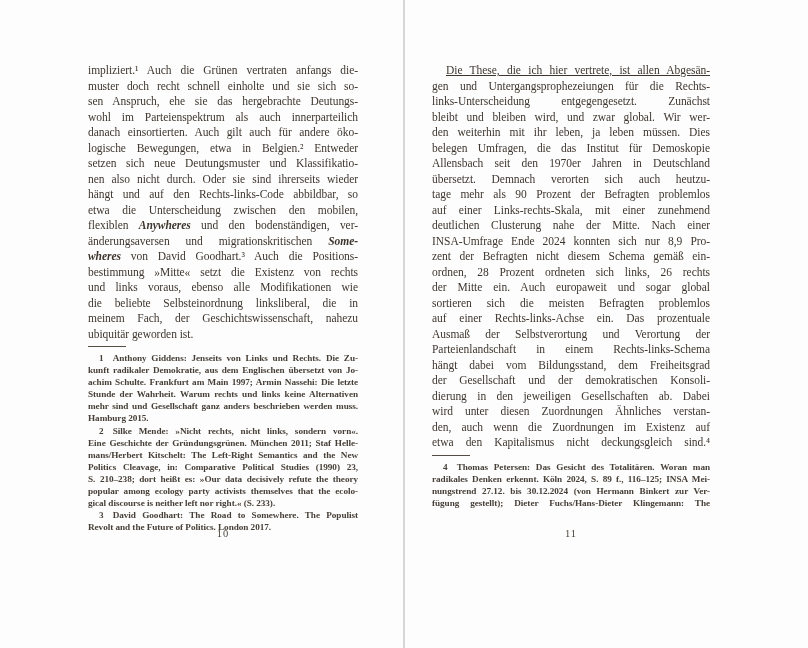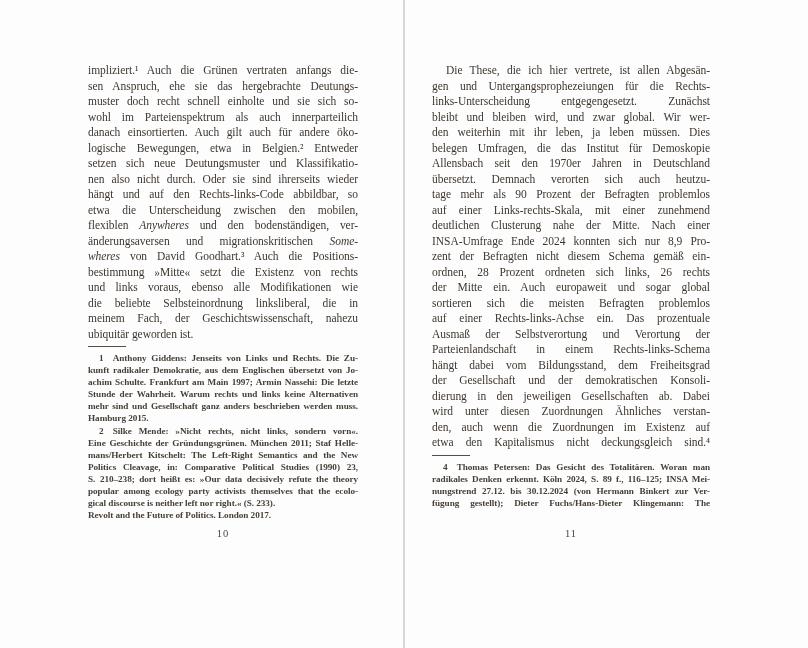--- a/index.html
+++ b/index.html
@@ -41,20 +41,21 @@
   .tline {
     text-align: justify;
     text-align-last: justify;
     height: auto;
   }
   .short-last .tline:last-child {
     text-align-last: left;
   }
   .indent-first .tline.first {
     text-indent: 14px;
+    text-decoration: underline;
   }
   .fn .tline.first {
     text-indent: 11px;
   }
   .fnrule {
     width: 38px;
     height: 1px;
     background: #554d43;
     margin: 4px 0 5px 0;
   }
@@ -68,34 +69,34 @@
   .pagenum {
     position: absolute;
     top: 528px;
     font-size: 10.5px;
     letter-spacing: 1px;
     color: #4c453c;
     text-align: center;
   }
   .pagenum.left  { left: 88px;  width: 270px; }
   .pagenum.right { left: 432px; width: 278px; }
-  i { font-style: italic; }
+  i { font-style: italic; font-weight: bold; }
 </style>
 </head>
 <body>
 
 <div class="spread">
 
   <div class="gutter"></div>
 
   <div class="col left">
     <div class="body-text short-last">
         <div class="tline first">impliziert.¹ Auch die Grünen vertraten anfangs die-</div>
+        <div class="tline">muster doch recht schnell einholte und sie sich so-</div>
         <div class="tline">sen Anspruch, ehe sie das hergebrachte Deutungs-</div>
-        <div class="tline">muster doch recht schnell einholte und sie sich so-</div>
         <div class="tline">wohl im Parteienspektrum als auch innerparteilich</div>
         <div class="tline">danach einsortierten. Auch gilt auch für andere öko-</div>
         <div class="tline">logische Bewegungen, etwa in Belgien.² Entweder</div>
         <div class="tline">setzen sich neue Deutungsmuster und Klassifikatio-</div>
         <div class="tline">nen also nicht durch. Oder sie sind ihrerseits wieder</div>
         <div class="tline">hängt und auf den Rechts-links-Code abbildbar, so</div>
         <div class="tline">etwa die Unterscheidung zwischen den mobilen,</div>
         <div class="tline">flexiblen <i>Anywheres</i> und den bodenständigen, ver-</div>
         <div class="tline">änderungsaversen und migrationskritischen <i>Some-</i></div>
         <div class="tline"><i>wheres</i> von David Goodhart.³ Auch die Positions-</div>
@@ -117,20 +118,21 @@
     <div class="fn short-last">
         <div class="tline first">2 Silke Mende: »Nicht rechts, nicht links, sondern vorn«.</div>
         <div class="tline">Eine Geschichte der Gründungsgrünen. München 2011; Staf Helle-</div>
         <div class="tline">mans/Herbert Kitschelt: The Left-Right Semantics and the New</div>
         <div class="tline">Politics Cleavage, in: Comparative Political Studies (1990) 23,</div>
         <div class="tline">S. 210–238; dort heißt es: »Our data decisively refute the theory</div>
         <div class="tline">popular among ecology party activists themselves that the ecolo-</div>
         <div class="tline">gical discourse is neither left nor right.« (S. 233).</div>
       </div>
     <div class="fn short-last">
+        <div class="tline first">3 David Goodhart: The Road to Somewhere. The Populist</div>
         <div class="tline">Revolt and the Future of Politics. London 2017.</div>
       </div>
   </div>
   <div class="pagenum left">10</div>
 
   <div class="col right">
     <div class="body-text indent-first">
         <div class="tline first">Die These, die ich hier vertrete, ist allen Abgesän-</div>
         <div class="tline">gen und Untergangsprophezeiungen für die Rechts-</div>
         <div class="tline">links-Unterscheidung entgegengesetzt. Zunächst</div>

